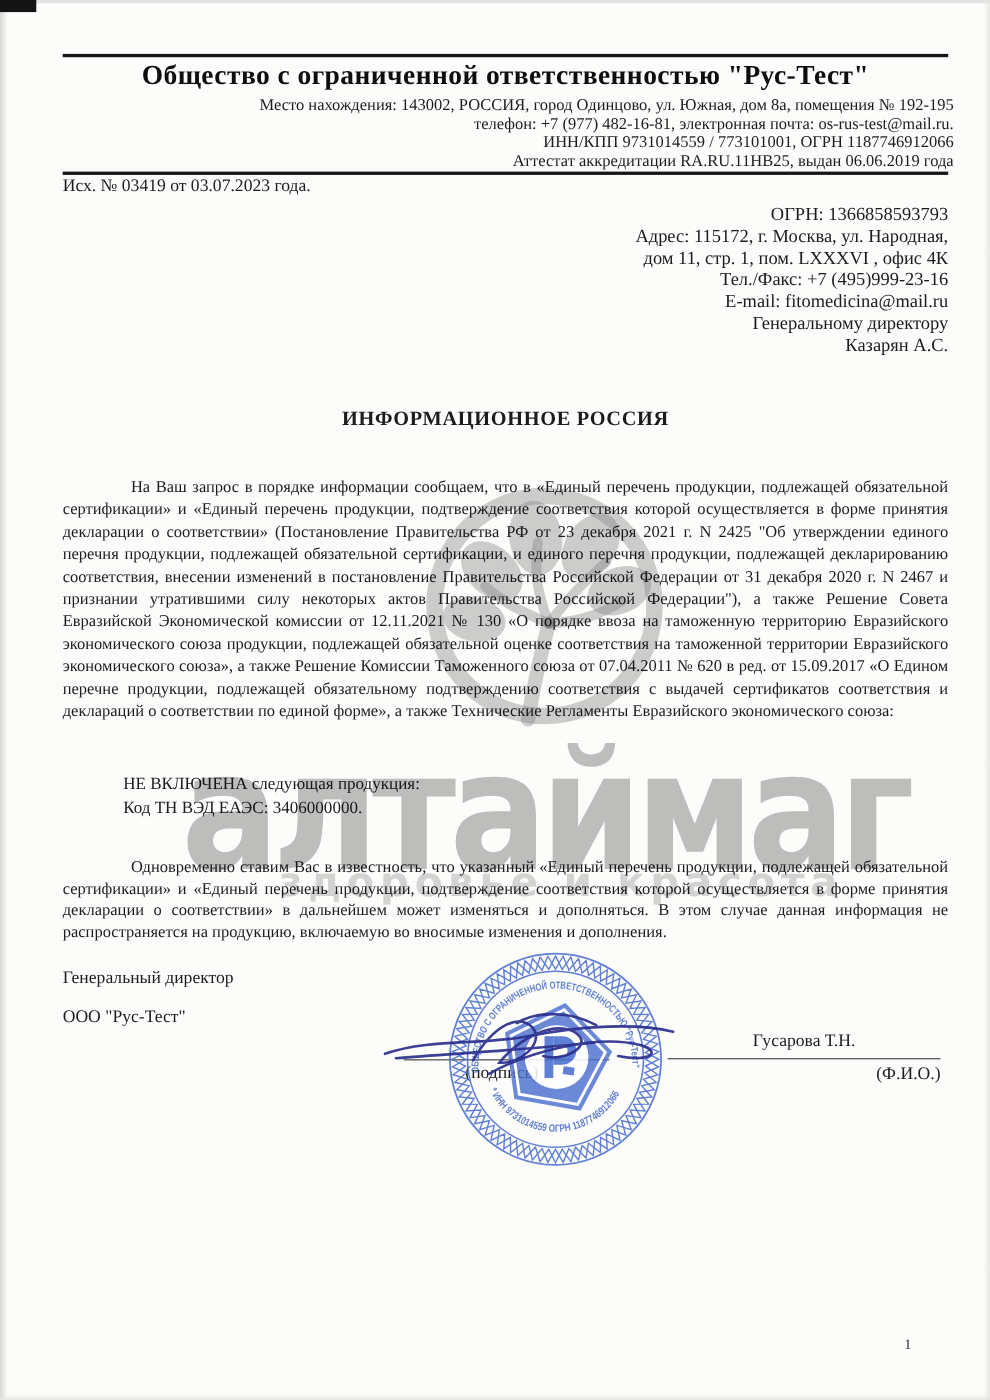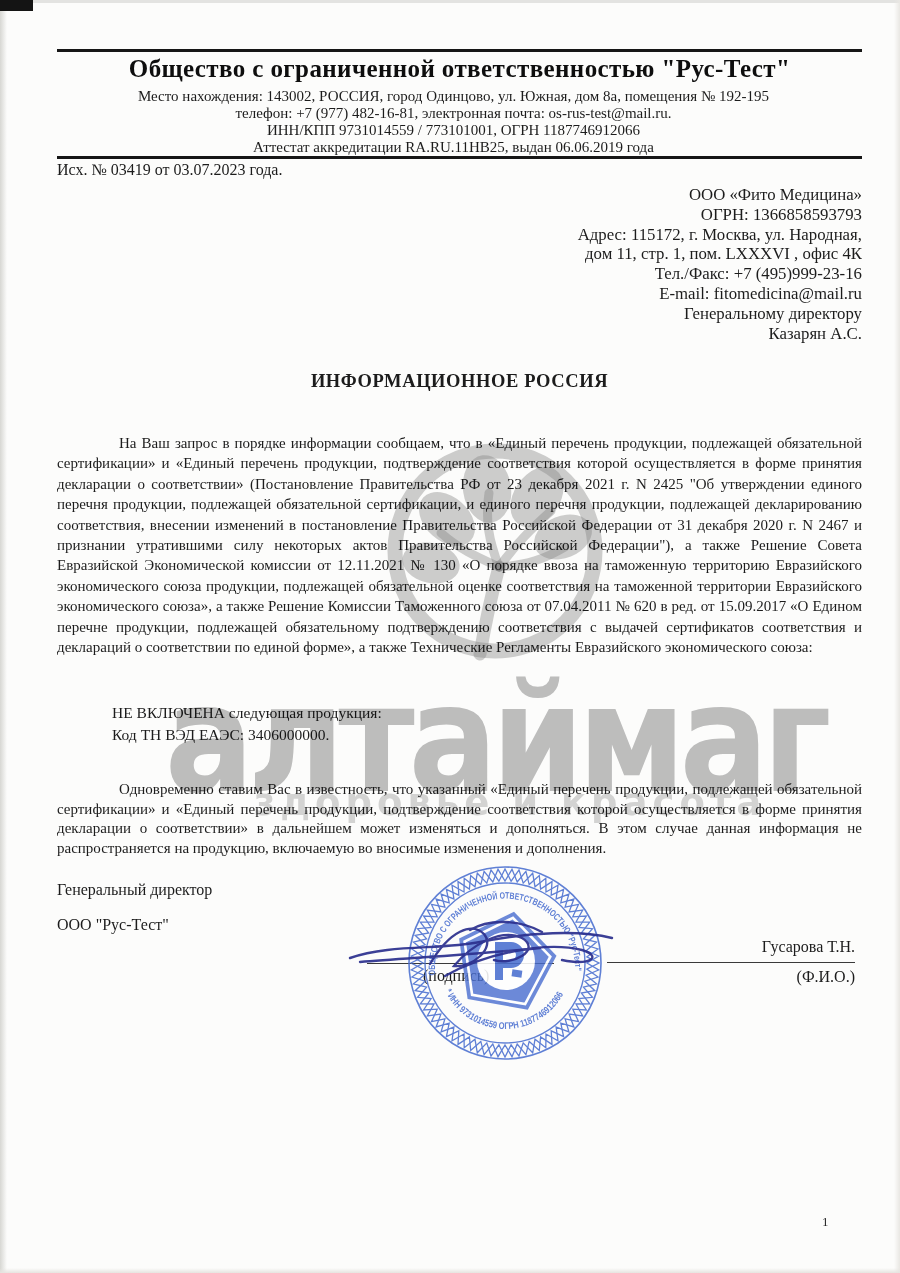--- a/index.html
+++ b/index.html
@@ -10,42 +10,42 @@
   .edge-right{position:absolute;right:0;top:0;width:6px;height:1273px;background:linear-gradient(270deg,#e9e7e3,rgba(233,231,227,0));}
   .edge-bottom{position:absolute;left:0;bottom:0;width:900px;height:5px;background:linear-gradient(0deg,#e6e4e0,rgba(230,228,224,0));}
   .edge-top{position:absolute;left:0;top:0;width:900px;height:3px;background:#dddddad0;}
   .corner-mark{position:absolute;left:0;top:0;width:33px;height:11px;background:#141414;}
   
   .rule{position:absolute;left:57px;width:805px;height:3px;background:#161616;}
   .rule-top{top:49px;}
   .rule-bot{top:156px;}
   .org-title{position:absolute;left:57px;top:55px;width:805px;text-align:center;
              font-size:25px;font-weight:bold;letter-spacing:.4px;color:#0e0e0e;}
-  .lh-line{position:absolute;left:51px;width:805px;text-align:center;font-size:15px;line-height:17.6px;}
+  .lh-line{position:absolute;left:62px;width:805px;text-align:right;font-size:15px;line-height:17.6px;}
   .ref-line{position:absolute;left:57px;top:161px;font-size:16px;}
   
   .recipient{position:absolute;right:38px;top:185px;text-align:right;font-size:16.8px;line-height:19.8px;}
   
   .subject{position:absolute;left:57px;top:371px;width:805px;text-align:center;
            font-size:18.5px;font-weight:bold;letter-spacing:.6px;}
   
   .para{position:absolute;left:57px;width:805px;margin:0;text-align:justify;
         font-size:15px;line-height:20.4px;text-indent:62px;}
   .p1{top:433px;}
   .p2{top:780px;line-height:19.5px;}
   .excluded{position:absolute;left:112px;top:702px;font-size:15.5px;line-height:21.6px;}
   .sig-position{position:absolute;left:57px;top:881px;font-size:16px;}
   .sig-company{position:absolute;left:57px;top:916px;font-size:16px;}
   
   .sig-line{position:absolute;height:0;border-top:1.4px solid #3a3a3a;}
   .sig-line-left{left:367px;top:963px;width:187px;}
   .sig-line-right{left:607px;top:962px;width:248px;}
   .cap{position:absolute;font-size:16px;}
   .cap-sign{left:423px;top:967px;}
-  .cap-name{left:607px;top:938px;width:248px;text-align:right;}
+  .cap-name{left:607px;top:938px;width:248px;text-align:center;}
   .cap-fio{left:607px;top:968px;width:248px;text-align:right;}
   .page-num{position:absolute;left:822px;top:1214px;font-size:13px;color:#2a2a2a;}
   
   .wm{position:absolute;pointer-events:none;mix-blend-mode:multiply;}
   .wm-tree{left:385px;top:441px;}
   .wm-brand{left:495px;top:739px;transform:translate(-50%,-50%) scaleX(.88);
             font-family:"DejaVu Sans", sans-serif;font-weight:bold;font-size:150px;line-height:1;
             letter-spacing:-7px;color:rgba(138,138,138,.55);white-space:nowrap;}
   .wm-tagline{left:510px;top:802px;transform:translate(-50%,-50%);
             font-family:"DejaVu Sans", sans-serif;font-size:37px;letter-spacing:5px;
@@ -68,21 +68,20 @@
   <div class="rule rule-top"></div>
   <div class="org-title">Общество с ограниченной ответственностью "Рус-Тест"</div>
   <div class="lh-line" style="top:88px">Место нахождения: 143002, РОССИЯ, город Одинцово, ул. Южная, дом 8а, помещения № 192-195</div>
   <div class="lh-line" style="top:105px">телефон: +7 (977) 482-16-81, электронная почта: os-rus-test@mail.ru.</div>
   <div class="lh-line" style="top:122px">ИНН/КПП 9731014559 / 773101001, ОГРН 1187746912066</div>
   <div class="lh-line" style="top:139px">Аттестат аккредитации RA.RU.11НВ25, выдан 06.06.2019 года</div>
   <div class="rule rule-bot"></div>
   <div class="ref-line">Исх. № 03419 от 03.07.2023 года.</div>
 
   <div class="recipient">
-    <div>ООО «Фито Медицина»</div>
     <div>ОГРН: 1366858593793</div>
     <div>Адрес: 115172, г. Москва, ул. Народная,</div>
     <div>дом 11, стр. 1, пом. LXXXVI , офис 4К</div>
     <div>Тел./Факс: +7 (495)999-23-16</div>
     <div>E-mail: fitomedicina@mail.ru</div>
     <div>Генеральному директору</div>
     <div>Казарян А.С.</div>
   </div>
 
   <div class="subject">ИНФОРМАЦИОННОЕ РОССИЯ</div>

